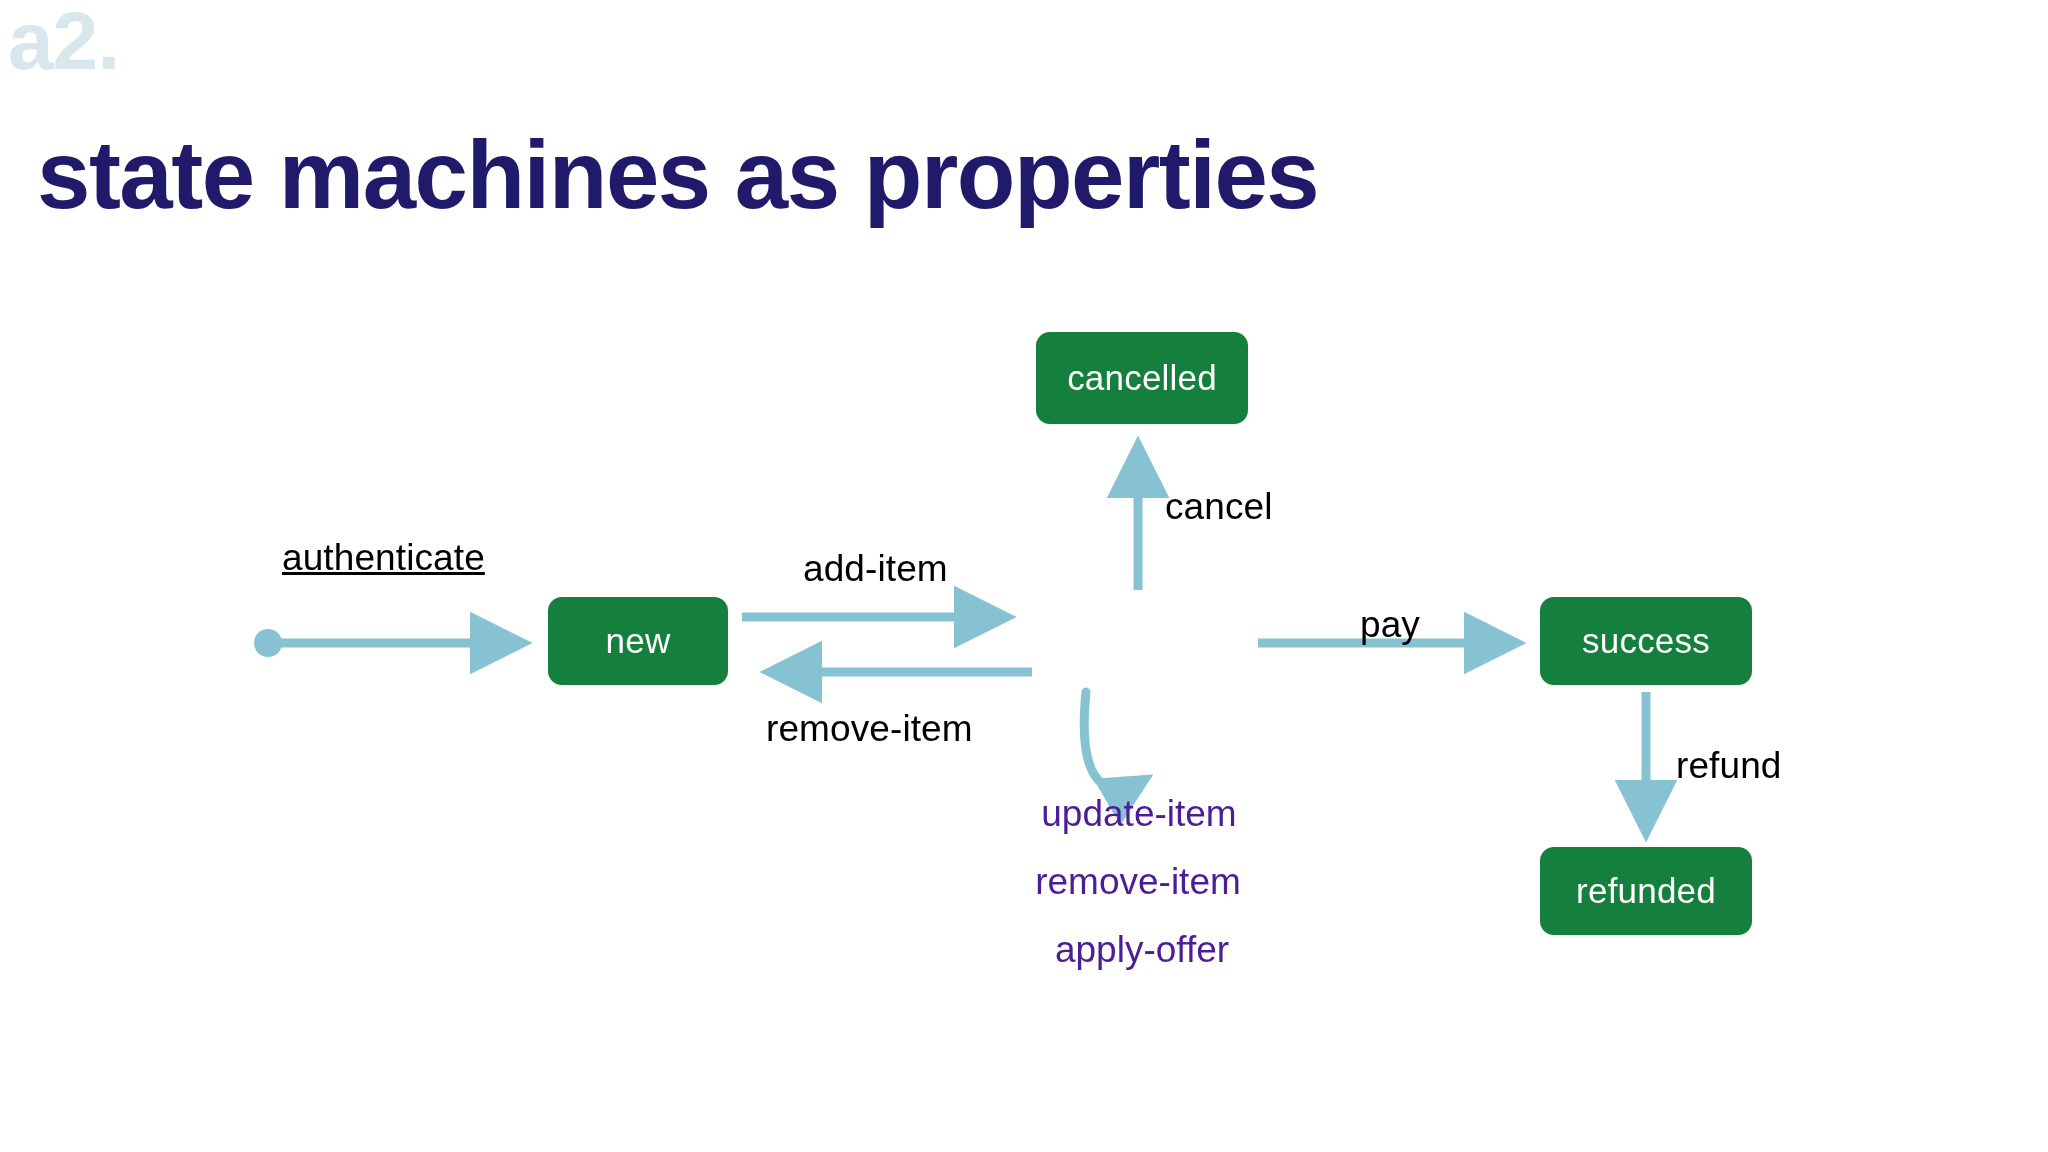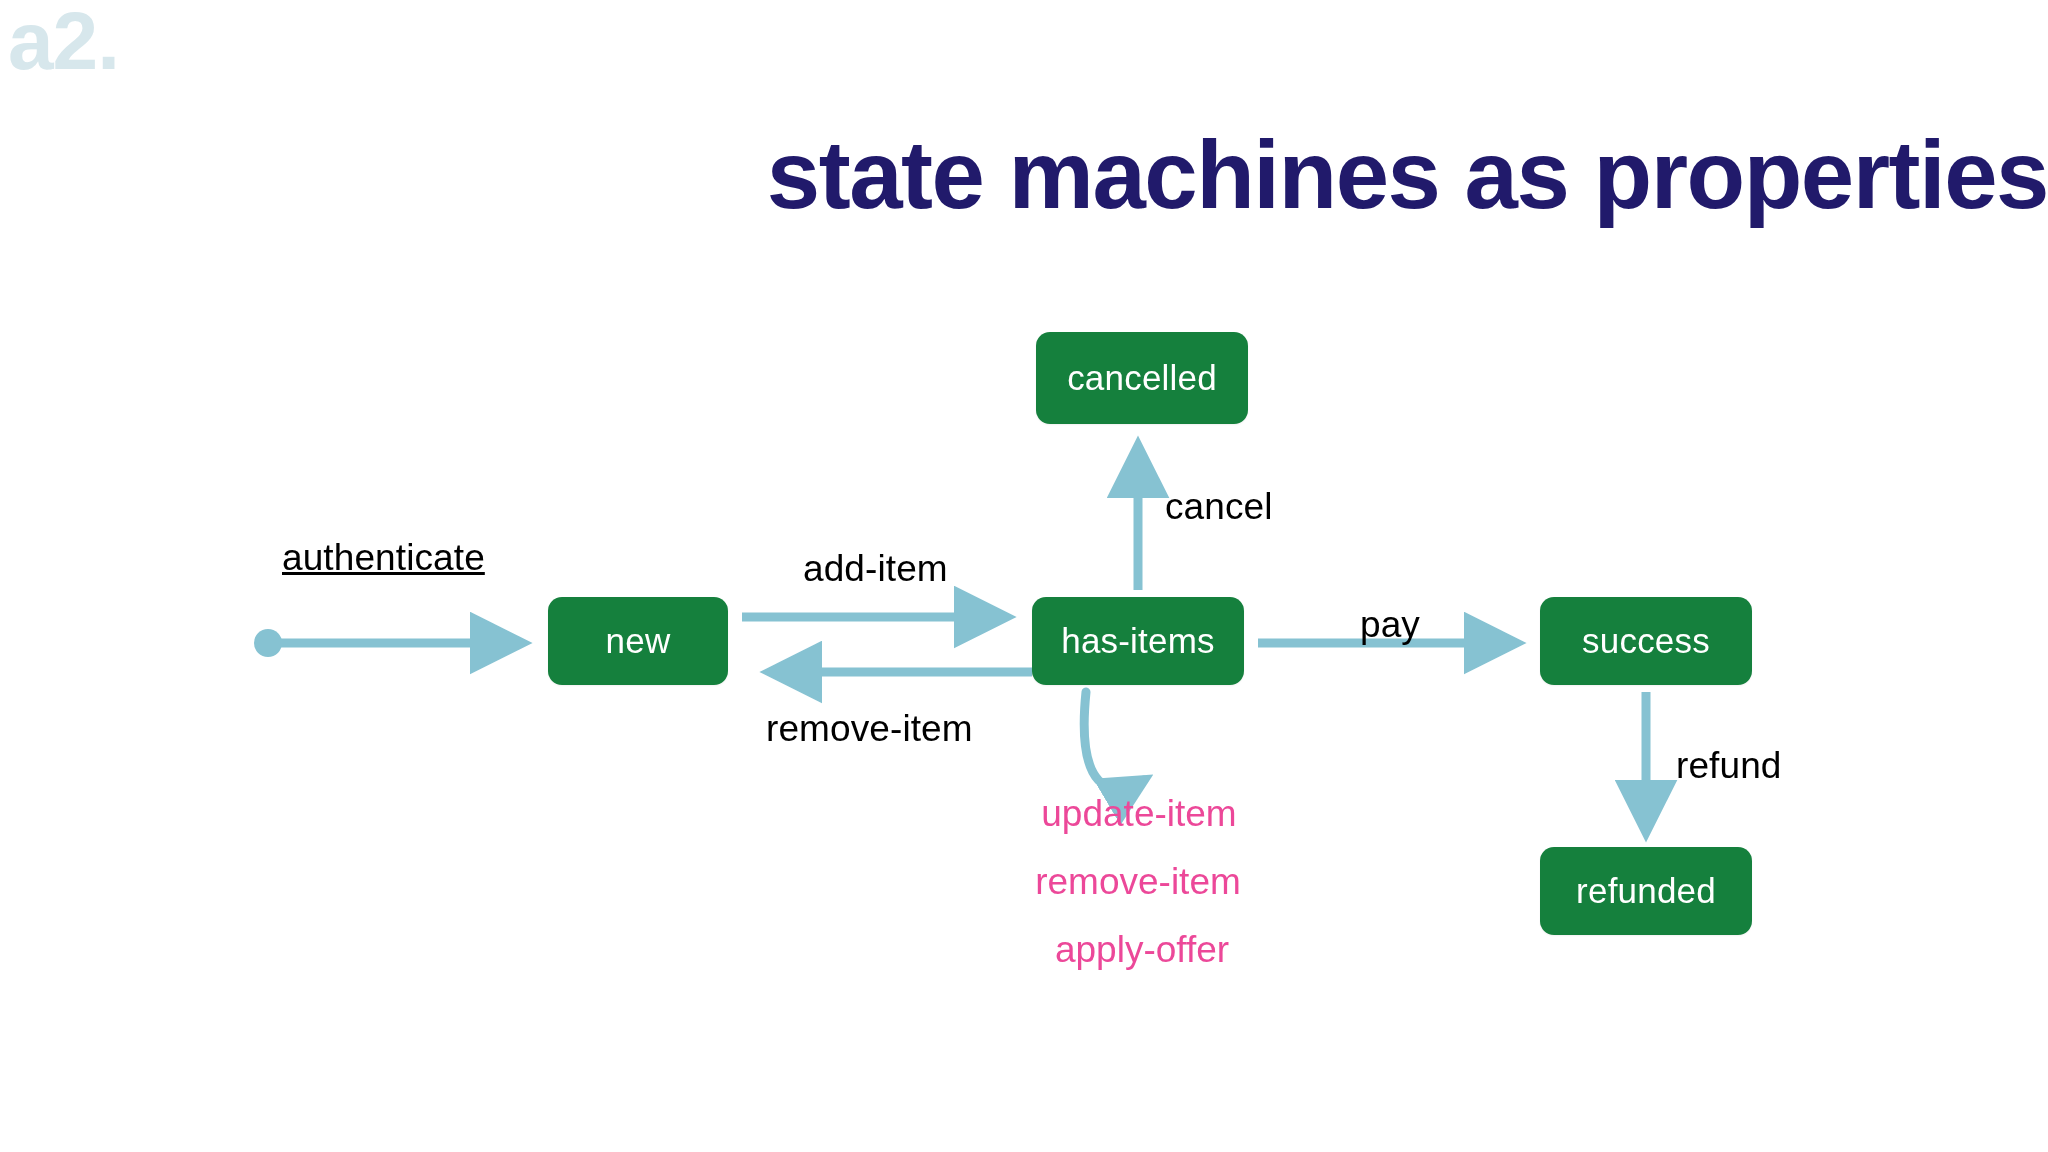--- a/index.html
+++ b/index.html
@@ -29,21 +29,21 @@
     line-height: 1.1;
     user-select: none;
   }
 
   
   #page-title {
     position: absolute;
     left: 0;
     right: 0;
     top: 56px;
-    text-align: right;
+    text-align: left;
     font-size: 96px;
     font-weight: 700;
     letter-spacing: -1.5px;
     color: #211a6b;
     font-family: "Liberation Sans", sans-serif;
     line-height: 1.15;
     margin-left: 37px;
   }
 
   
@@ -104,21 +104,21 @@
   #label-refund       { left: 1676px; top: 745px; text-align: right; }
 
   .loop-label-group {
     position: absolute;
     left: 1032px;
     top: 780px;
     width: 212px;
     text-align: center;
   }
   .loop-label {
-    color: #ec4899;
+    color: #4c1d95;
     font-size: 37px;
     font-family: "Liberation Sans", sans-serif;
     white-space: nowrap;
     line-height: 68px;
   }
   #loop-label-update-item { margin-left: 2px; }
   #loop-label-remove-item { margin-left: 0px; }
   #loop-label-apply-offer { margin-left: 8px; }
 </style>
 </head>
@@ -154,21 +154,20 @@
 
     <line x1="1646" y1="692" x2="1646" y2="830" stroke="#86c2d2" stroke-width="9" marker-end="url(#arrowhead)"></line>
 
     <path d="M 1086 692 C 1076 790, 1110 800, 1144 780" fill="none" stroke="#86c2d2" stroke-width="9" stroke-linecap="round" marker-end="url(#arrowhead-loop)"></path>
   </svg>
 
   <div class="state-node" id="node-cancelled">cancelled</div>
 
   <div class="state-node" id="node-new">new</div>
 
-  <div class="state-node" id="node-has-items">has-items</div>
 
   <div class="state-node" id="node-refunded">refunded</div>
 
   <div class="state-node" id="node-success">success</div>
 
   <div class="edge-label" id="label-authenticate">authenticate</div>
 
   <div class="edge-label" id="label-add-item">add-item</div>
 
   <div class="edge-label" id="label-remove-item">remove-item</div>

